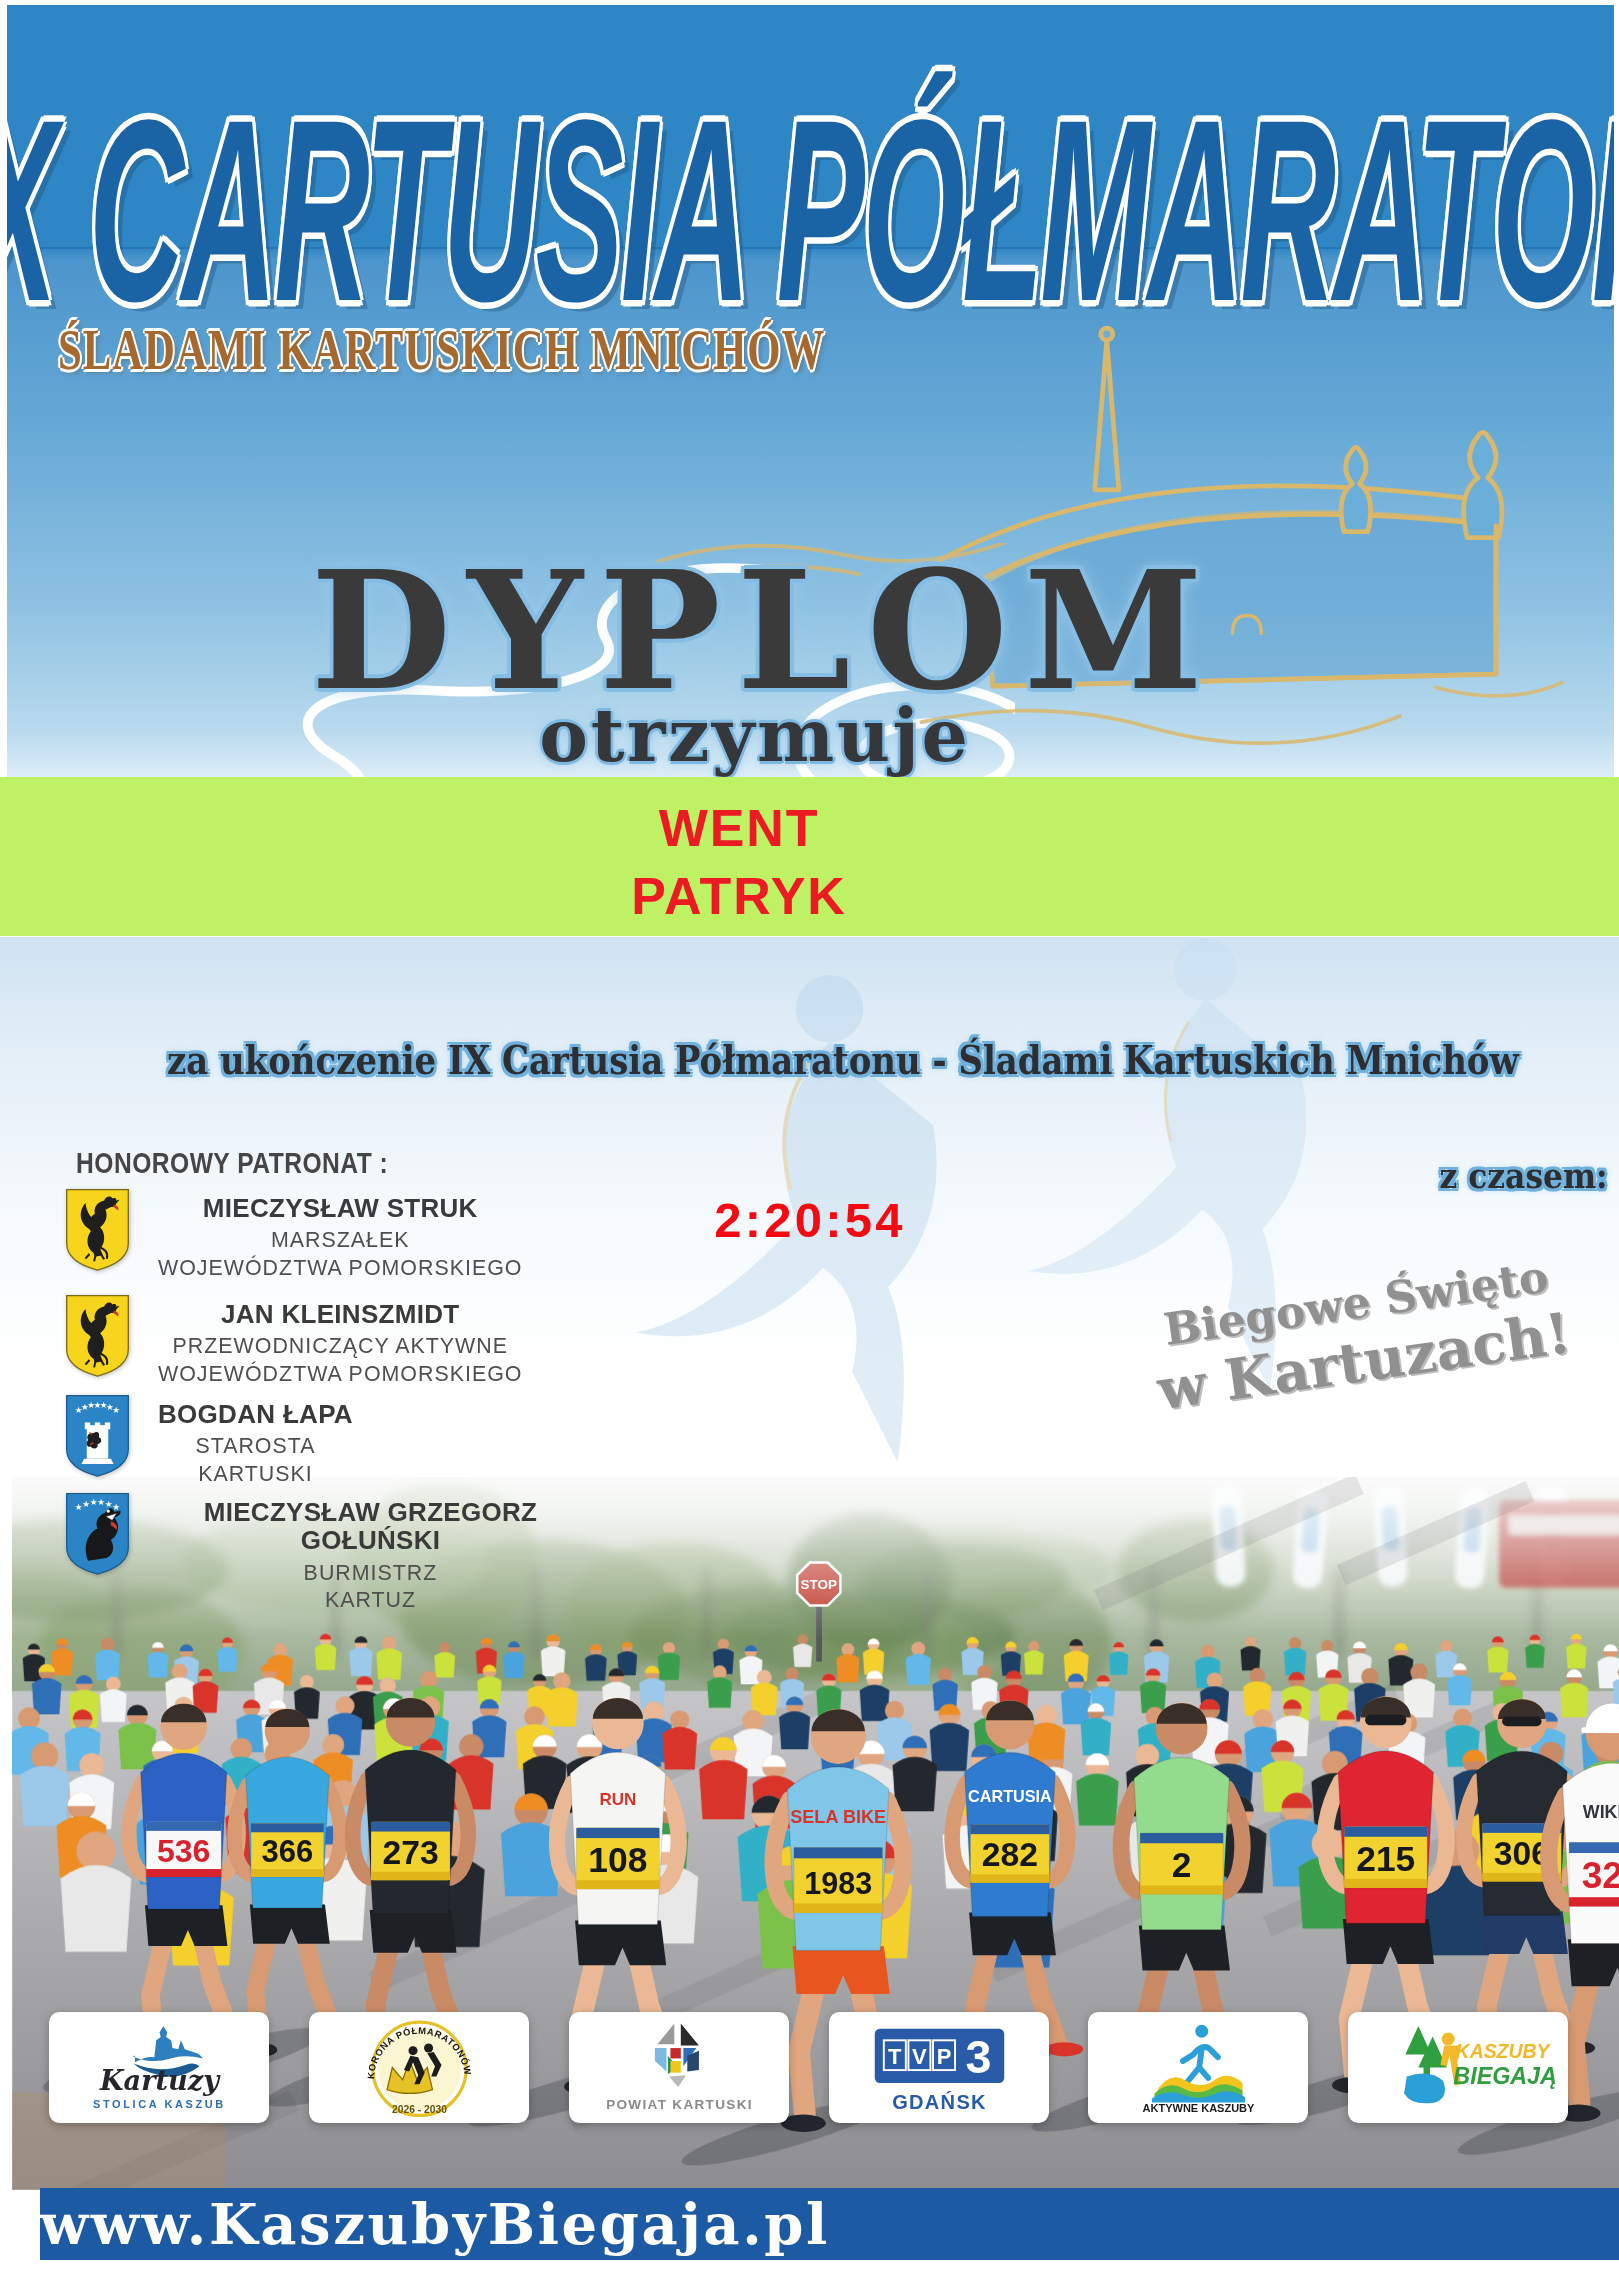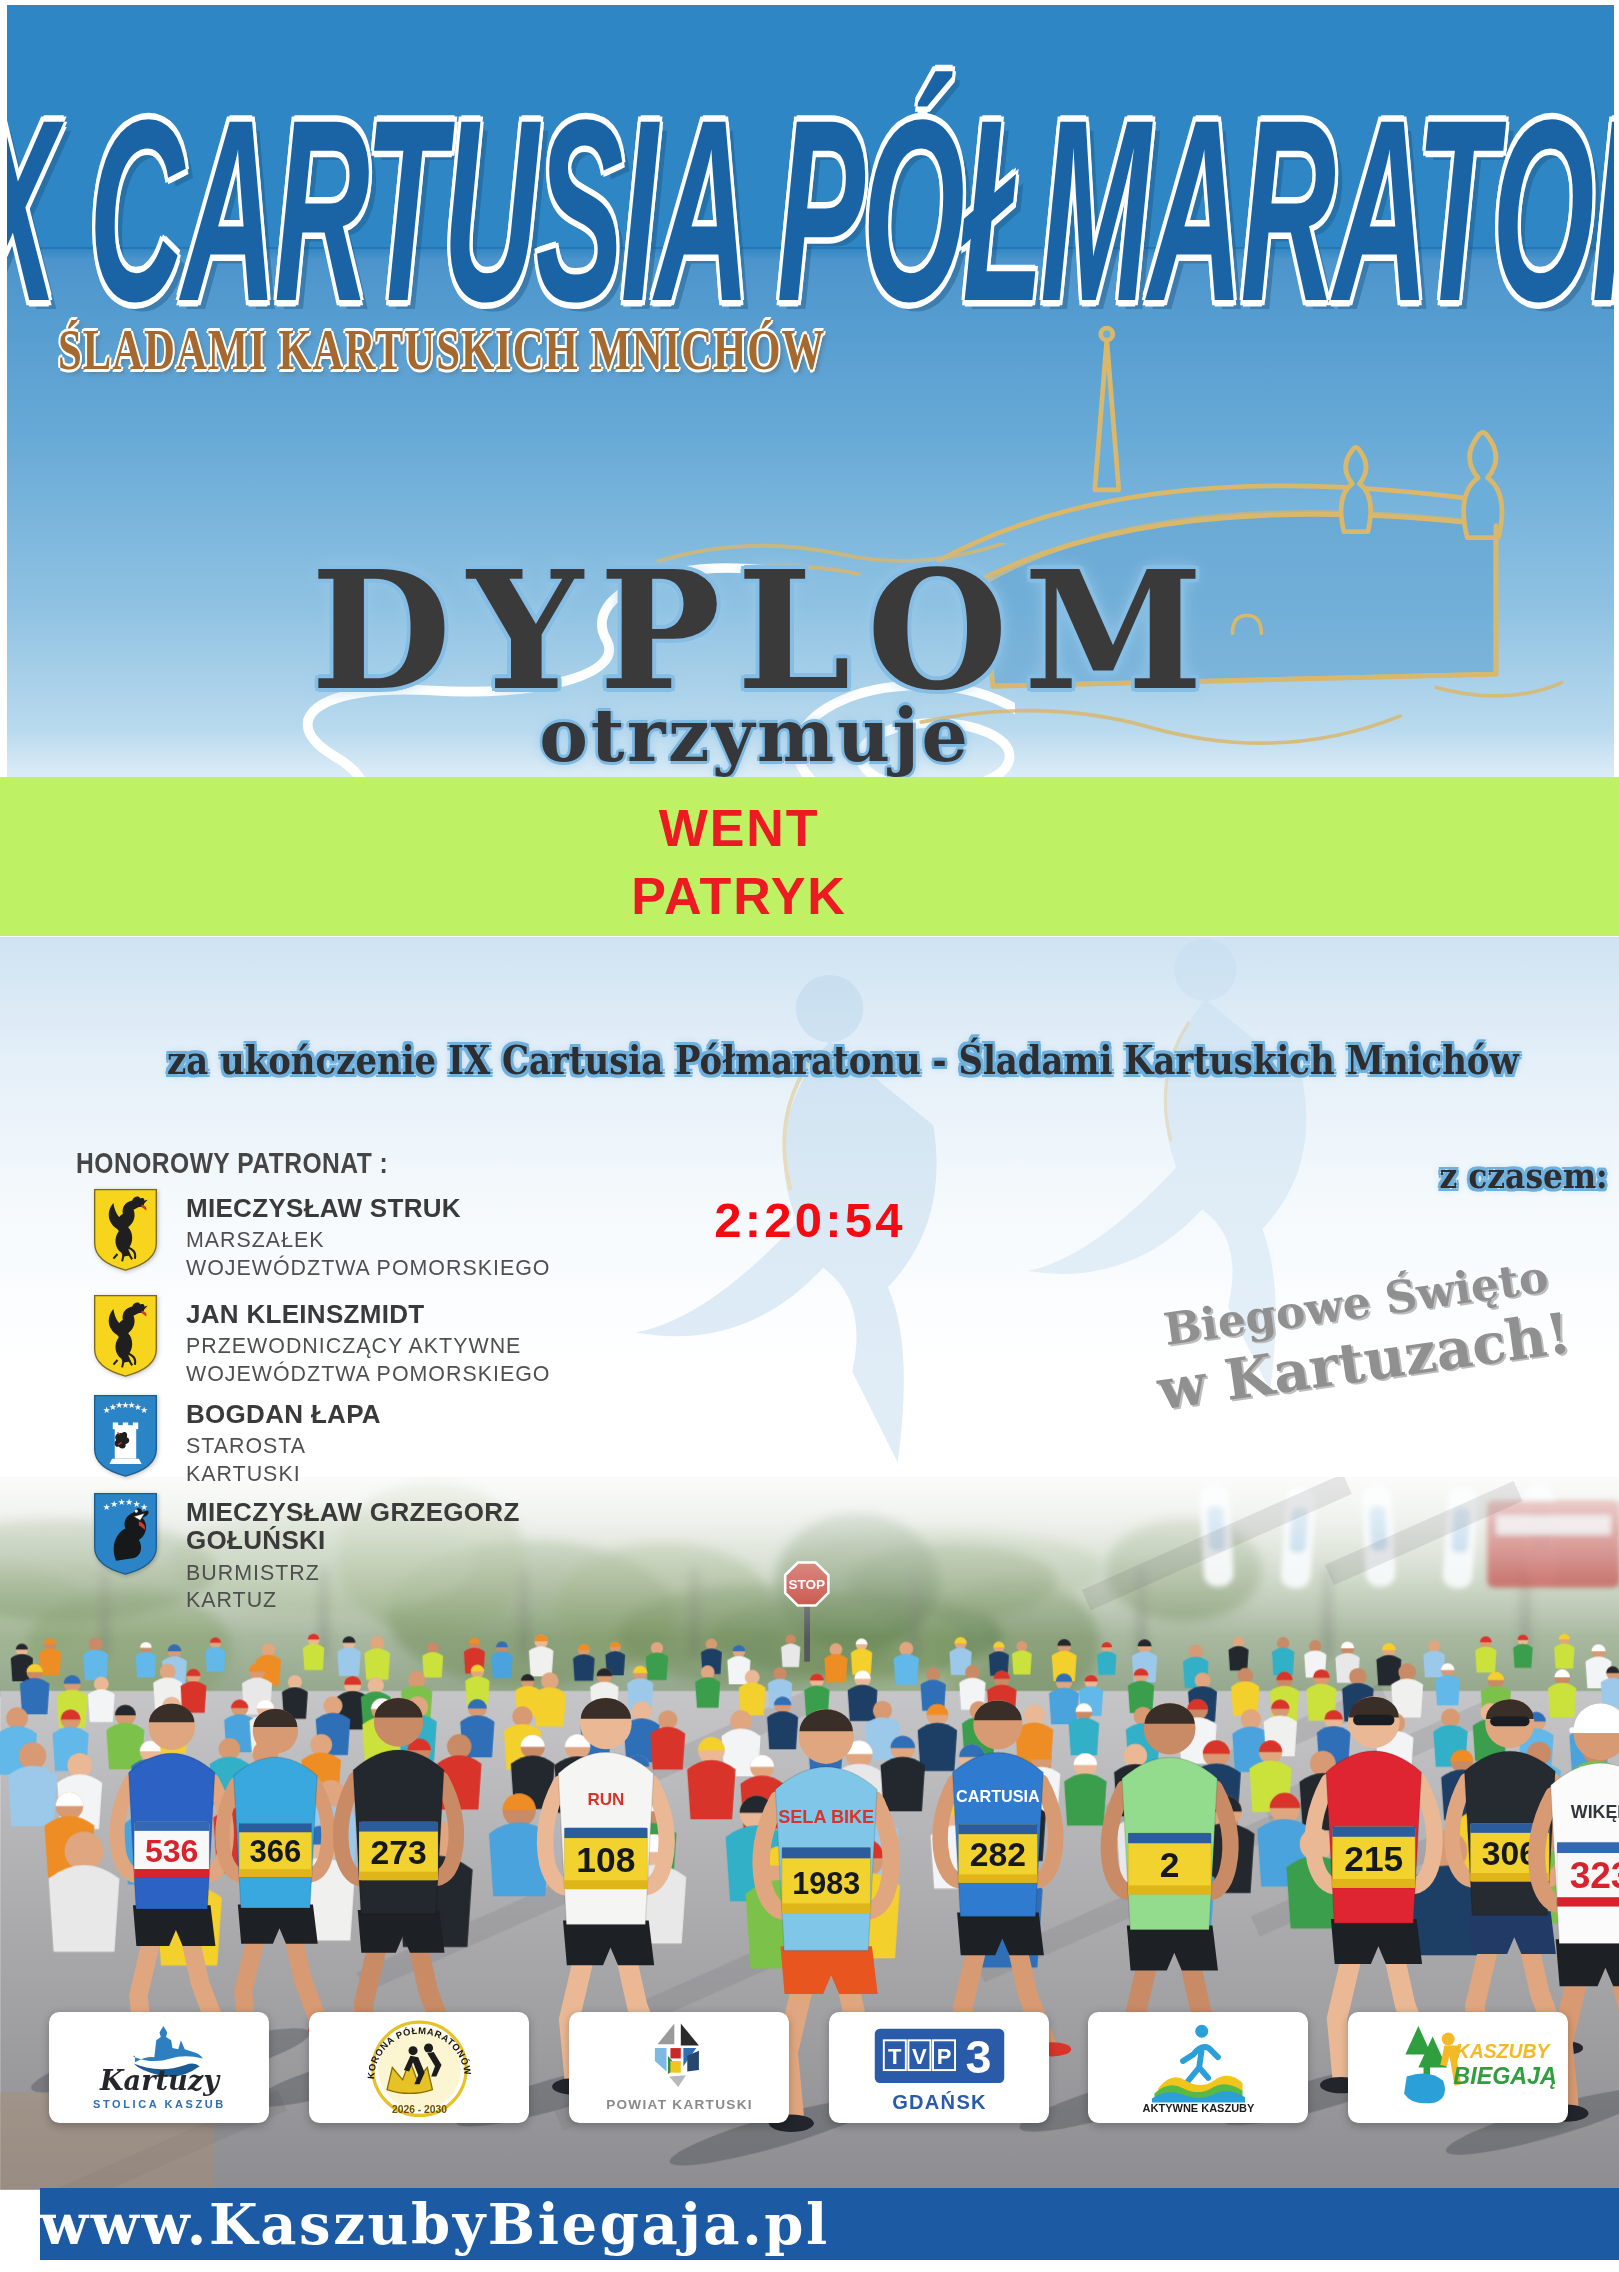--- a/index.html
+++ b/index.html
@@ -53,33 +53,33 @@
                   2.6px 2.6px 0 #6fb0dd,-2.6px -2.6px 0 #6fb0dd,2.6px -2.6px 0 #6fb0dd,-2.6px 2.6px 0 #6fb0dd,
                   0 0 9px #8cc0e6;}
   .cl1{top:104px;} .cl2{top:159px;} .cl2>span{font-size:40px;} .cl3{top:220px;} .cl3>span{font-size:36px;}
   .ctime{position:absolute;top:259px;width:100%;text-align:center;
          font:bold 49px/1 "Liberation Sans",sans-serif;color:#f40b12;letter-spacing:3.2px;}
 
   
   .patronat{position:absolute;left:0;top:0;width:583px;z-index:5;}
   .pat-head{position:absolute;left:76px;top:1148px;transform:scaleX(.82);transform-origin:left top;
             font:bold 30px/1 "Liberation Sans",sans-serif;color:#454545;letter-spacing:0.6px;white-space:nowrap;}
-  .pat-entry{position:absolute;left:92px;display:flex;align-items:flex-start;}
+  .pat-entry{position:absolute;left:64px;display:flex;align-items:flex-start;text-align:center;}
   .pat-crest{width:67px;flex:0 0 67px;margin-right:27px;filter:drop-shadow(1.3px 1.9px 1.9px rgba(0,0,0,.25));}
   .pat-name{font:bold 26px/1.1 "Liberation Sans",sans-serif;color:#3a3a3a;letter-spacing:0.3px;margin:6.5px 0 5.2px;}
   .pat-line{font:400 21.4px/1.28 "Liberation Sans",sans-serif;color:#4f4f4f;letter-spacing:1px;}
 
   
   .slogan{position:absolute;left:1140px;top:1279px;width:441px;z-index:5;transform:rotate(-8deg);
           text-align:center;color:#909090;}
   .sl1{font:bold 44px/1.1 "DejaVu Serif",serif;text-shadow:1.9px 1.9px 0 #bdbdbd;}
   .sl2{font:bold 56px/1.1 "DejaVu Serif",serif;margin-top:3.9px;text-shadow:1.9px 1.9px 0 #bdbdbd;}
 
   
-  .photo{position:absolute;left:0;top:1477px;width:1588px;height:713px;z-index:3;}
+  .photo{position:absolute;left:12px;top:1477px;width:1588px;height:713px;z-index:3;}
   .photo svg{display:block;}
 
   
   .sponsors{position:absolute;left:0;top:2012px;width:1620px;height:111px;z-index:6;}
   .card{position:absolute;top:0;width:220px;height:111px;background:#fff;border-radius:10.4px;
         box-shadow:0 2.6px 9px rgba(0,0,0,.25);display:flex;align-items:center;justify-content:center;}
   .card svg{width:205px;height:101px;}
 
   
   .footer{position:absolute;left:0;top:2188px;width:1620px;height:72px;background:#1c5aa4;z-index:6;

